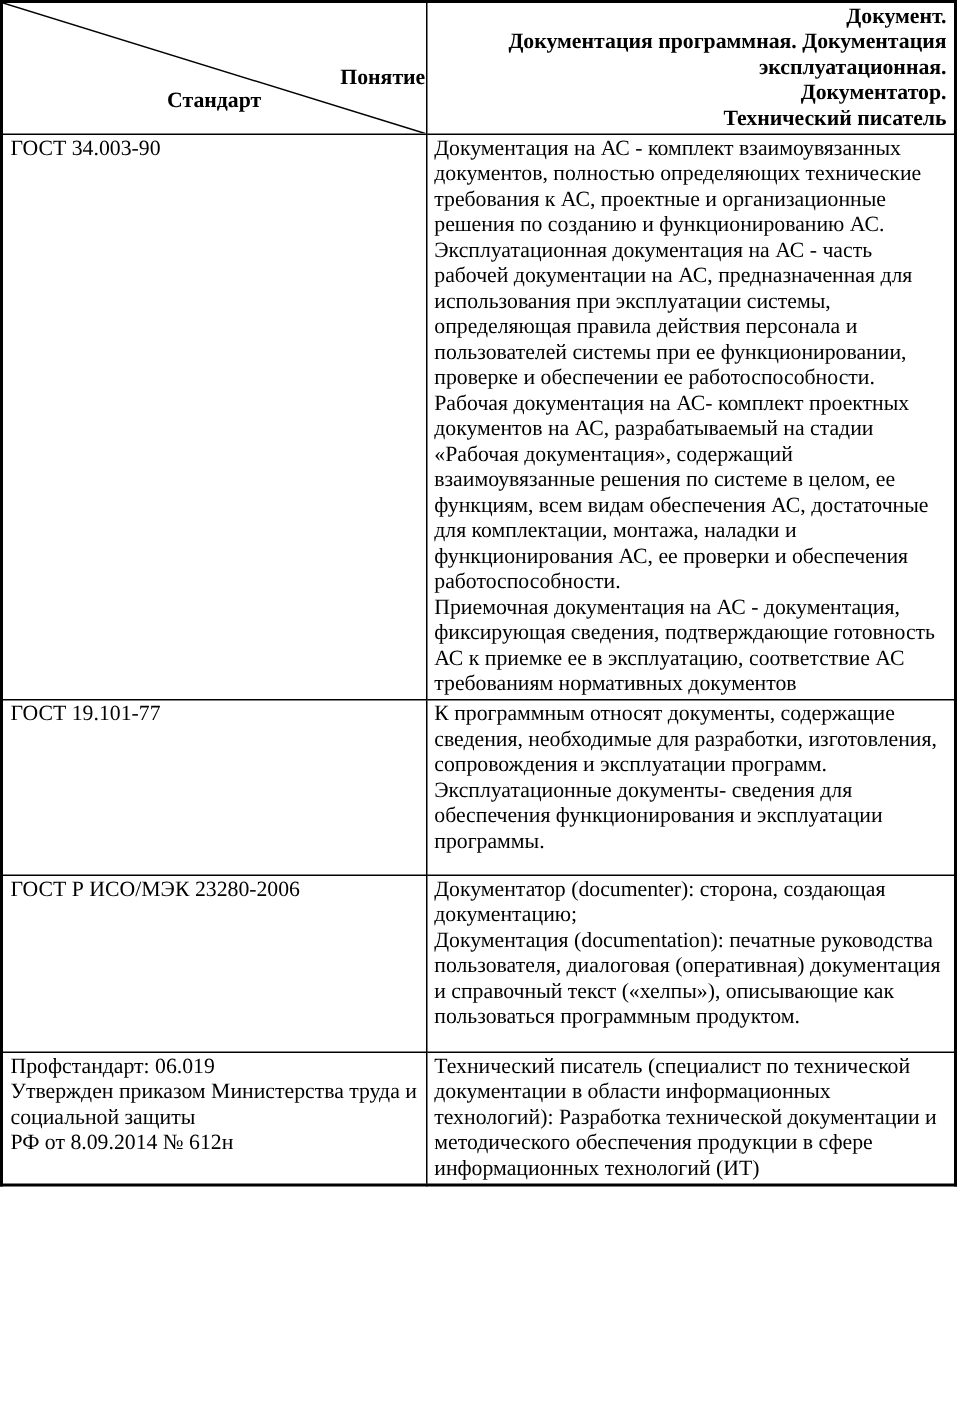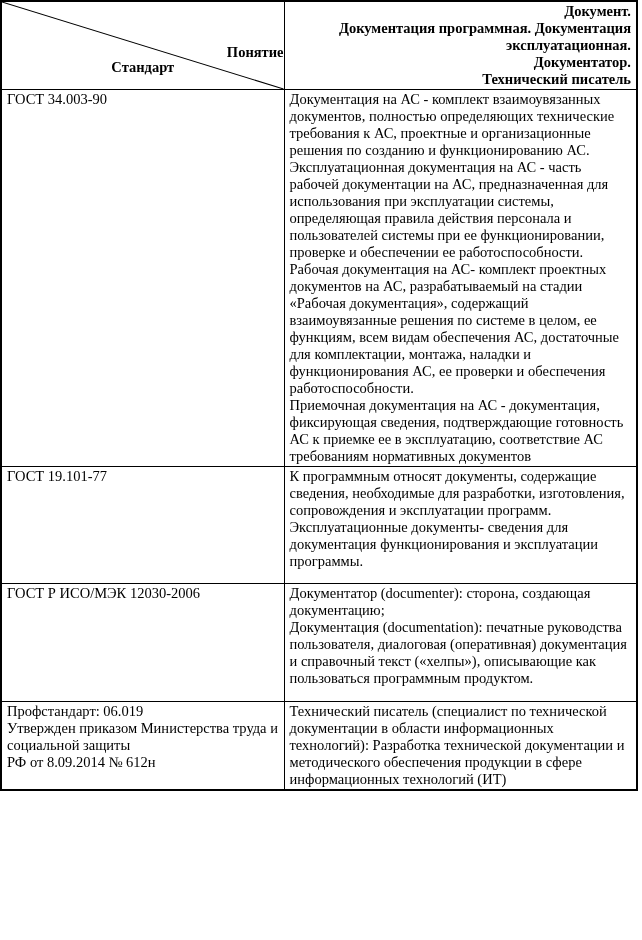--- a/index.html
+++ b/index.html
@@ -89,24 +89,24 @@
     <tr style="height:372px">
       <td class="std-cell">ГОСТ 34.003-90</td>
       <td class="def-cell">Документация на АС - комплект взаимоувязанных документов, полностью определяющих технические требования к АС, проектные и организационные решения по созданию и функционированию АС.
 Эксплуатационная документация на АС - часть рабочей документации на АС, предназначенная для использования при эксплуатации системы, определяющая правила действия персонала и пользователей системы при ее функционировании, проверке и обеспечении ее работоспособности.
 Рабочая документация на АС- комплект проектных документов на АС, разрабатываемый на стадии «Рабочая документация», содержащий взаимоувязанные решения по системе в целом, ее функциям, всем видам обеспечения АС, достаточные для комплектации, монтажа, наладки и функционирования АС, ее проверки и обеспечения работоспособности.
 Приемочная документация на АС - документация, фиксирующая сведения, подтверждающие готовность АС к приемке ее в эксплуатацию, соответствие АС требованиям нормативных документов</td>
     </tr>
     <tr style="height:117px">
       <td class="std-cell">ГОСТ 19.101-77</td>
       <td class="def-cell">К программным относят документы, содержащие сведения, необходимые для разработки, изготовления, сопровождения и эксплуатации программ.
-Эксплуатационные документы- сведения для документация функционирования и эксплуатации программы.</td>
+Эксплуатационные документы- сведения для обеспечения функционирования и эксплуатации программы.</td>
     </tr>
     <tr style="height:118px">
-      <td class="std-cell">ГОСТ Р ИСО/МЭК 12030-2006</td>
+      <td class="std-cell">ГОСТ Р ИСО/МЭК 23280-2006</td>
       <td class="def-cell">Документатор (documenter): сторона, создающая документацию;
 Документация (documentation): печатные руководства пользователя, диалоговая (оперативная) документация и справочный текст («хелпы»), описывающие как пользоваться программным продуктом.</td>
     </tr>
     <tr style="height:86px">
       <td class="std-cell">Профстандарт: 06.019
 Утвержден приказом Министерства труда и социальной защиты
 РФ от 8.09.2014 № 612н</td>
       <td class="def-cell">Технический писатель (специалист по технической документации в области информационных технологий): Разработка технической документации и методического обеспечения продукции в сфере информационных технологий (ИТ)</td>
     </tr>
   </tbody>

